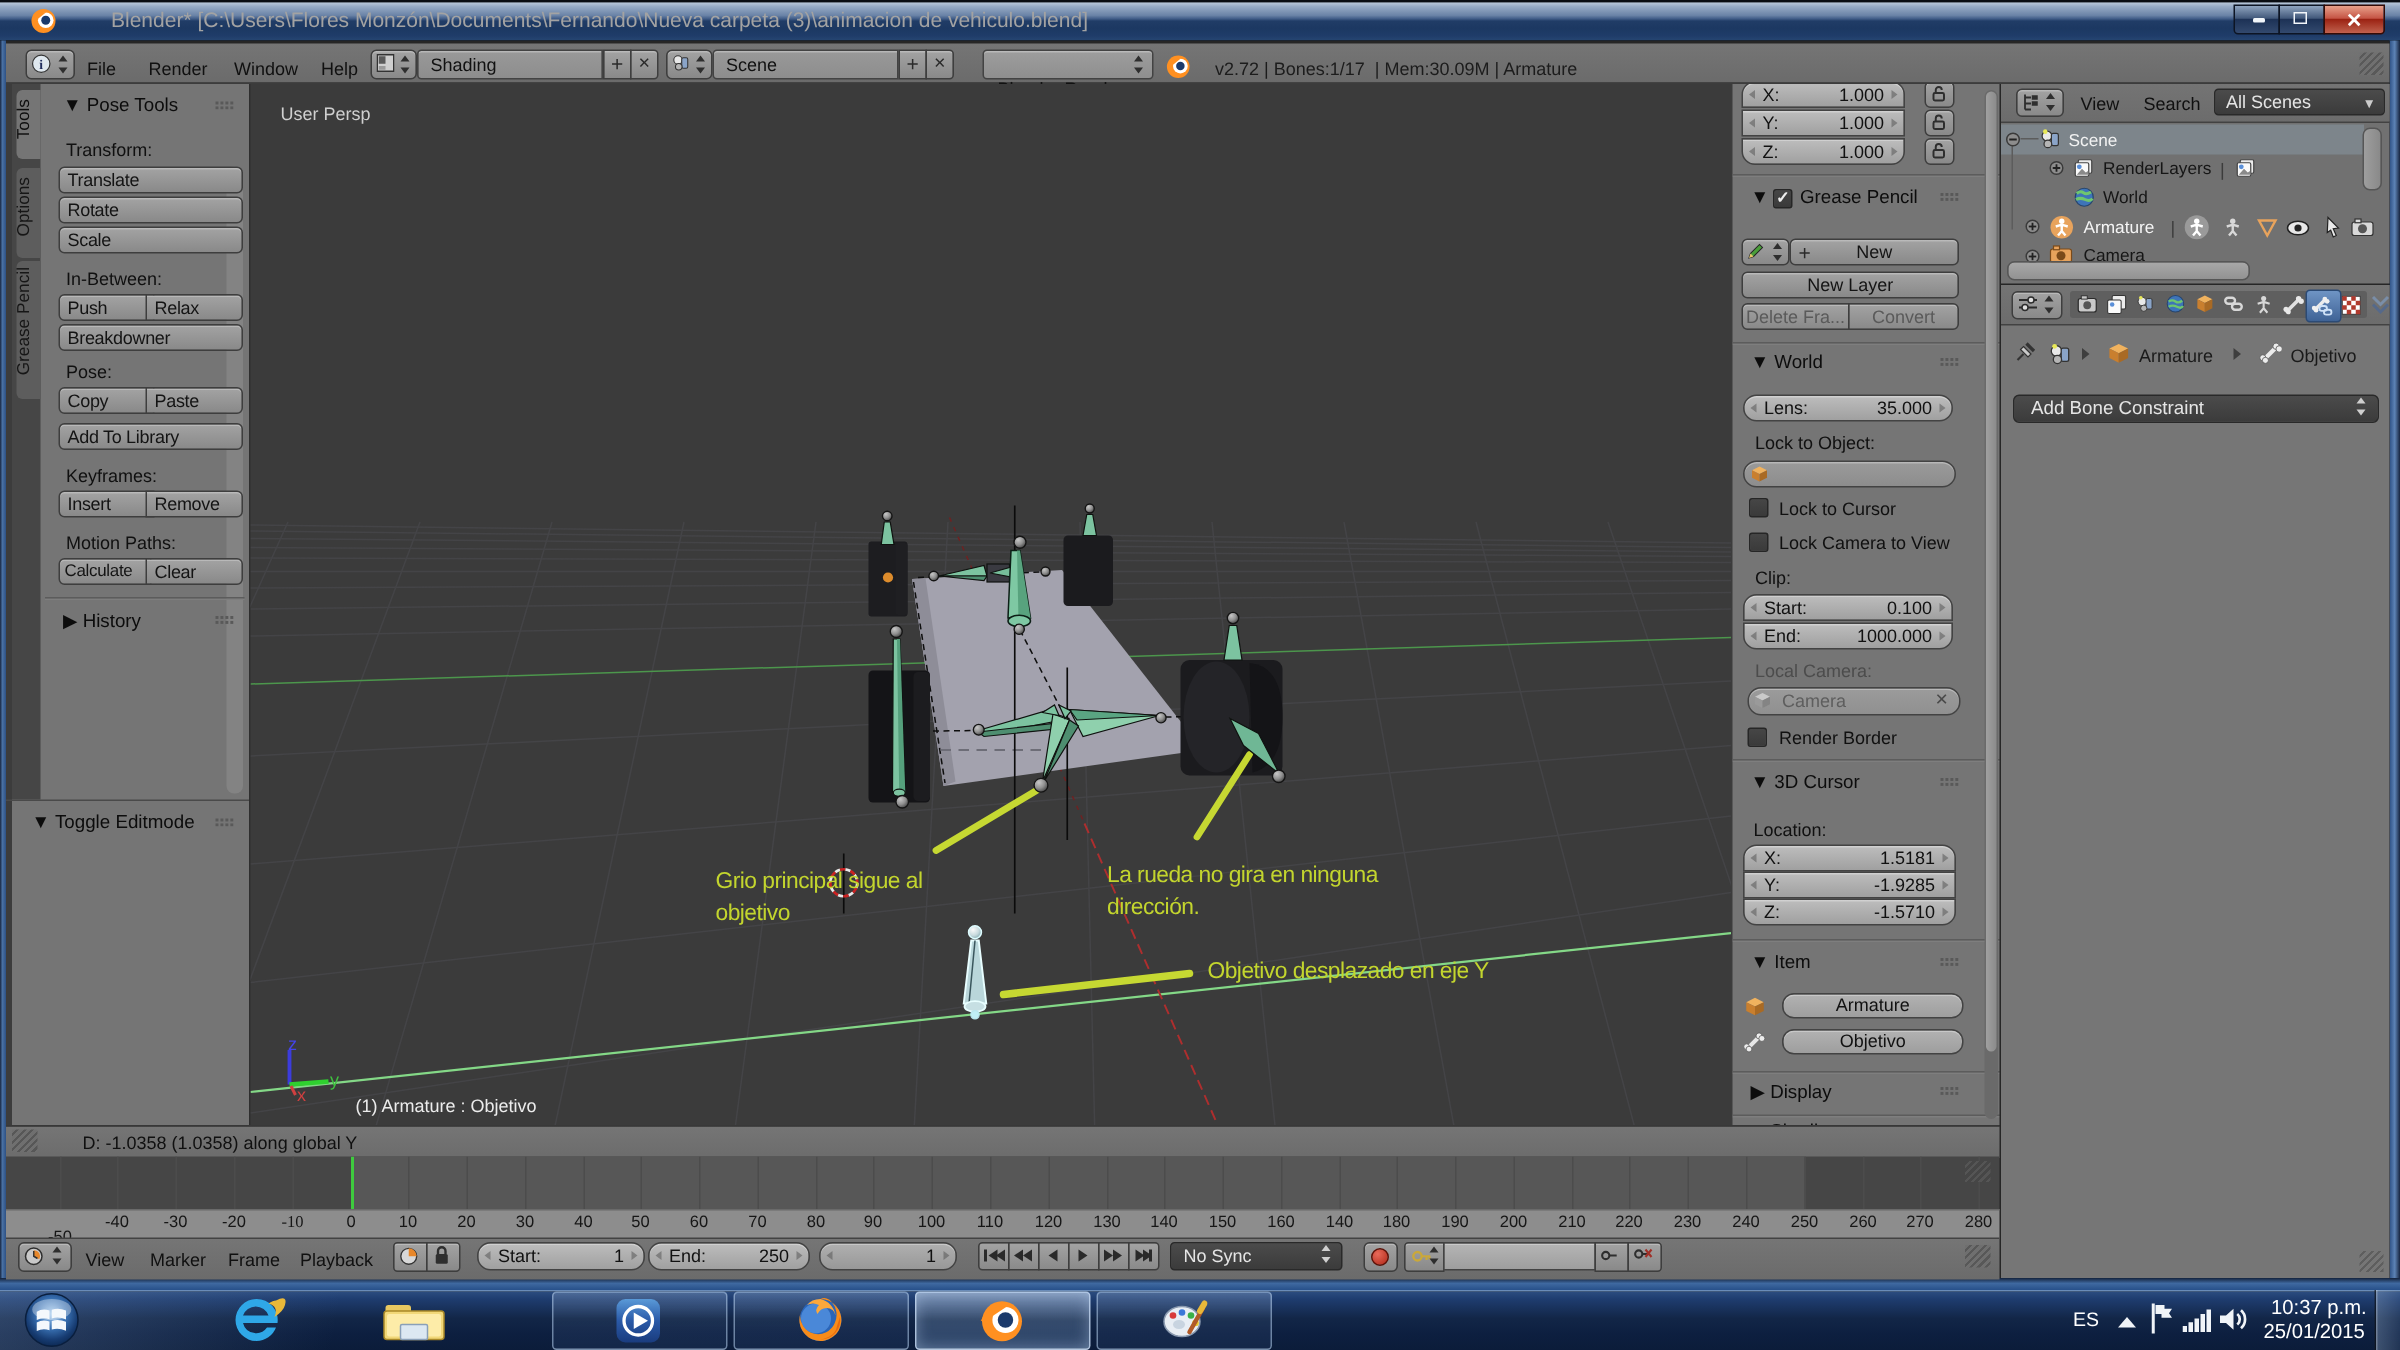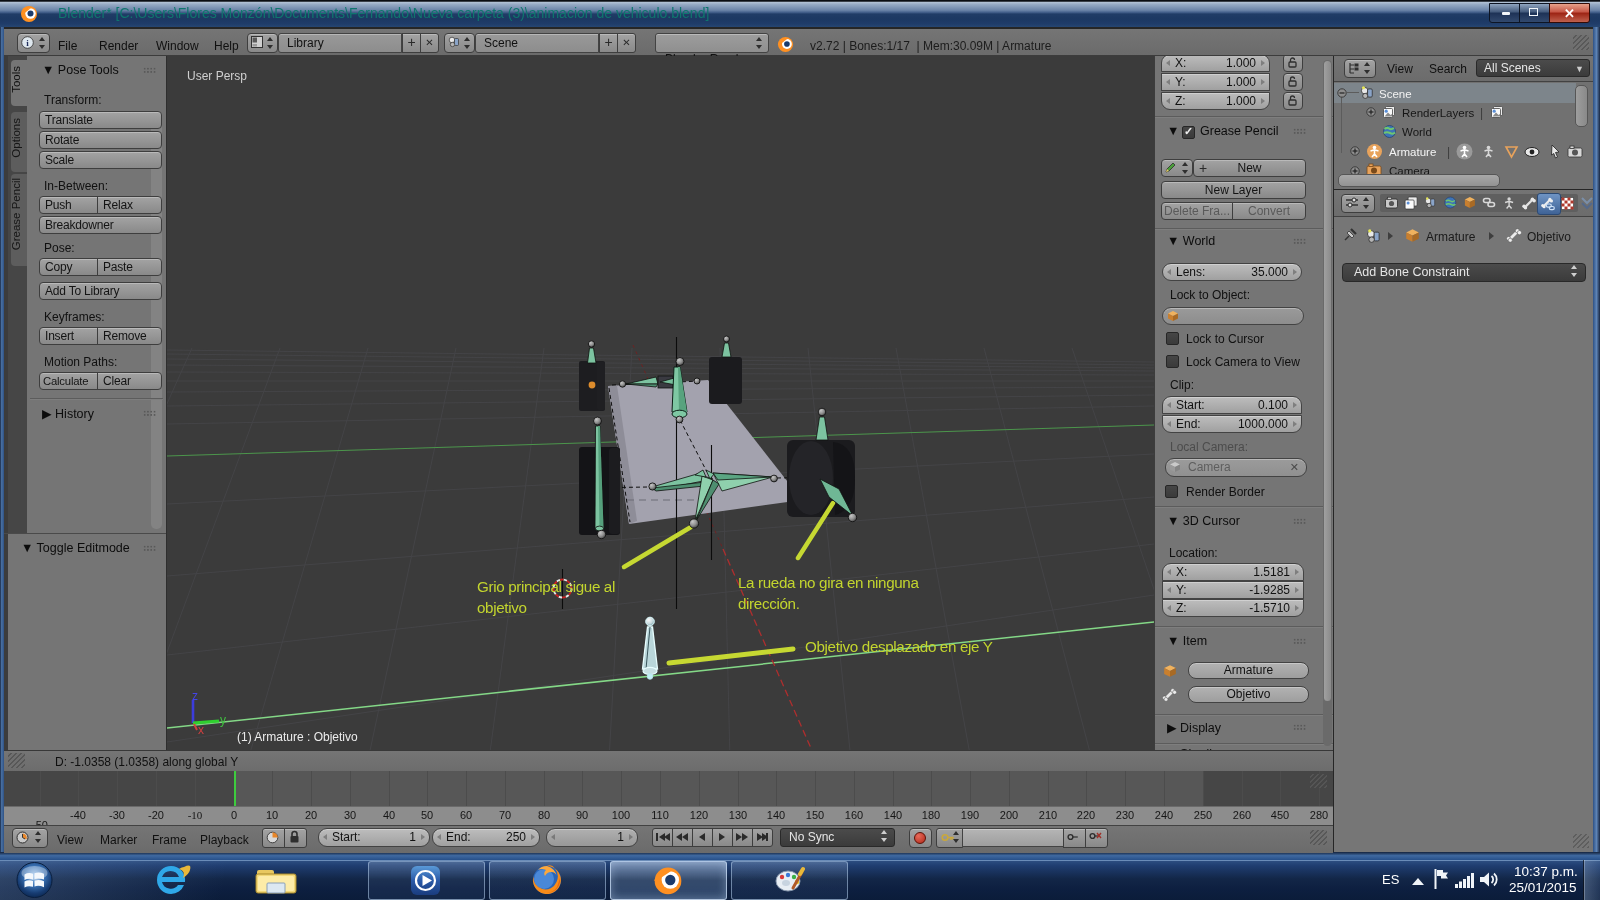--- a/index.html
+++ b/index.html
@@ -33,21 +33,21 @@
 </style></head>
 <body>
 
 <div class="a" style="left:0;top:0;width:1600px;height:27px;background:linear-gradient(#0a0d12 0%,#0a0d12 5%,#b7c6d8 7%,#97abc5 16%,#6a83a7 38%,#425e89 46%,#203c66 52%,#1c3862 70%,#1f3c69 88%,#264672 100%);"></div>
 <svg class="a" style="left:20px;top:5px" width="18" height="18" viewBox="0 0 18 18">
     <circle cx="9" cy="9" r="8" fill="#ff9021"></circle>
     <circle cx="10.5" cy="8.5" r="5.2" fill="#fff"></circle>
     <circle cx="10.5" cy="8.5" r="3" fill="#1b3a6b"></circle>
     <path d="M1,9 Q4,3 11,3 L6,7 Z" fill="#ff9021"></path>
   </svg>
-<div class="a" style="left:58px;top:5px;font-size:14px;color:#0f766e;">Blender* [C:\Users\Flores Monzón\Documents\Fernando\Nueva carpeta (3)\animacion de vehiculo.blend]</div>
+<div class="a" style="left:74px;top:5px;font-size:14px;color:#a3a3a3;">Blender* [C:\Users\Flores Monzón\Documents\Fernando\Nueva carpeta (3)\animacion de vehiculo.blend]</div>
 
 <div class="a" style="left:1489px;top:3px;width:29px;height:18px;background:linear-gradient(#8fa4bf,#42597b 45%,#1d3256 50%,#32496e);border:1px solid #0d1524;border-radius:0 0 0 3px;"></div>
 <div class="a" style="left:1502px;top:12px;width:8px;height:3px;background:#f2f6fa;border-radius:1px;"></div>
 <div class="a" style="left:1519px;top:3px;width:29px;height:18px;background:linear-gradient(#8fa4bf,#42597b 45%,#1d3256 50%,#32496e);border:1px solid #0d1524;"></div>
 <div class="a" style="left:1529px;top:8px;width:7px;height:6px;border:1.5px solid #f2f6fa;"></div>
 <div class="a" style="left:1549px;top:3px;width:39px;height:18px;background:linear-gradient(#e8a08a,#c55545 45%,#9c2313 50%,#c0614e);border:1px solid #330b06;border-radius:0 0 3px 0;"></div>
 <div class="a" style="left:1564px;top:6px;color:#fff;font-size:13px;font-weight:bold;">✕</div>
 
 <div class="a" style="left:0;top:27px;width:4px;height:833px;background:linear-gradient(90deg,#17253f,#4a71a3 40%,#2d5185);"></div>
 <div class="a" style="left:1593px;top:27px;width:7px;height:833px;background:linear-gradient(90deg,#2d5185,#5d83b5 50%,#17253f);"></div>
@@ -67,21 +67,21 @@
 <div class="lbl" style="left:156px;top:39px;">Window</div>
 <div class="lbl" style="left:214px;top:39px;">Help</div>
 <div class="btn" style="left:247px;top:33px;width:29px;height:18px;line-height:18px;"></div>
 <svg class="a" style="left:251px;top:36px" width="12" height="12" viewBox="0 0 12 12">
     <rect x="0.5" y="0.5" width="11" height="11" fill="#cfcfcf" stroke="#333"></rect>
     <rect x="1.5" y="1.5" width="4.5" height="5" fill="#5a5a5a"></rect>
     <rect x="1.5" y="8" width="4.5" height="2.5" fill="#9a9a9a"></rect>
   </svg>
 <div class="udar udark" style="left:266px;top:37px;"></div>
 <div class="num" style="left:278px;top:33px;width:122px;height:18px;line-height:18px;border-radius:3px 0 0 3px;background:linear-gradient(#999,#8d8d8d);">
-    <span style="position:absolute;left:8px;">Library</span>
+    <span style="position:absolute;left:8px;">Shading</span>
   </div>
 <div class="btn" style="left:402px;top:33px;width:17px;height:18px;line-height:17px;border-radius:0;font-size:14px;color:#2a2a2a;">+</div>
 <div class="btn" style="left:420px;top:33px;width:17px;height:18px;line-height:18px;border-radius:0 3px 3px 0;font-size:10px;color:#2a2a2a;">✕</div>
 <div class="btn" style="left:444px;top:33px;width:29px;height:18px;line-height:18px;"></div>
 <svg class="a" style="left:448px;top:36px" width="12" height="12" viewBox="0 0 12 12">
     <circle cx="4" cy="4" r="2.8" fill="#e8e8e8" stroke="#333" stroke-width=".7"></circle>
     <rect x="6.5" y="2.5" width="4" height="7" rx="1" fill="#8aa4c8" stroke="#333" stroke-width=".7"></rect>
     <circle cx="4.5" cy="8.5" r="2.2" fill="#b5b5b5" stroke="#333" stroke-width=".7"></circle>
   </svg>
 <div class="udar udark" style="left:463px;top:37px;"></div>
@@ -714,21 +714,21 @@
     <div class="fnum" style="left:889px;">140</div>
     <div class="fnum" style="left:927px;">180</div>
     <div class="fnum" style="left:966px;">190</div>
     <div class="fnum" style="left:1005px;">200</div>
     <div class="fnum" style="left:1044px;">210</div>
     <div class="fnum" style="left:1082px;">220</div>
     <div class="fnum" style="left:1121px;">230</div>
     <div class="fnum" style="left:1160px;">240</div>
     <div class="fnum" style="left:1199px;">250</div>
     <div class="fnum" style="left:1238px;">260</div>
-    <div class="fnum" style="left:1276px;">450</div>
+    <div class="fnum" style="left:1276px;">270</div>
     <div class="fnum" style="left:1315px;">280</div>
 </div>
 <div class="a" style="left:4px;top:825px;width:1329px;height:27px;background:linear-gradient(#757575,#6b6b6b);border-top:1px solid #424242;"></div>
 <div class="btn" style="left:12px;top:828px;width:34px;height:18px;"></div>
 <svg class="a" style="left:16px;top:831px" width="13" height="13" viewBox="0 0 13 13">
     <circle cx="6.5" cy="6.5" r="5.5" fill="#c9c9c9" stroke="#2e2e2e" stroke-width="1"></circle>
     <path d="M6.5,6.5 L6.5,2.5 A4,4 0 0 1 10.2,8.5 Z" fill="#e8872a"></path>
     <path d="M6.5,3 v3.5 l2.5,1.5" stroke="#333" stroke-width="1" fill="none"></path>
   </svg>
 <div class="udar udark" style="left:34px;top:831px;"></div>

